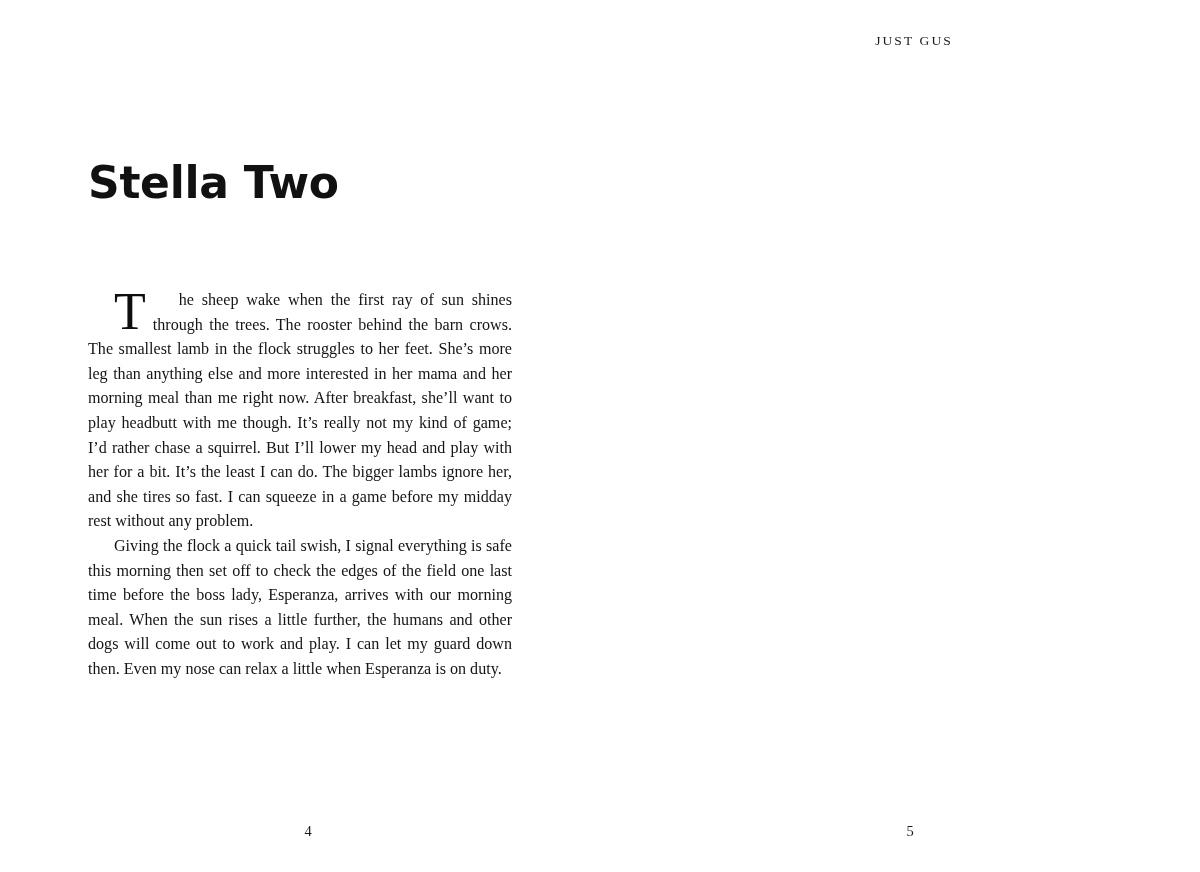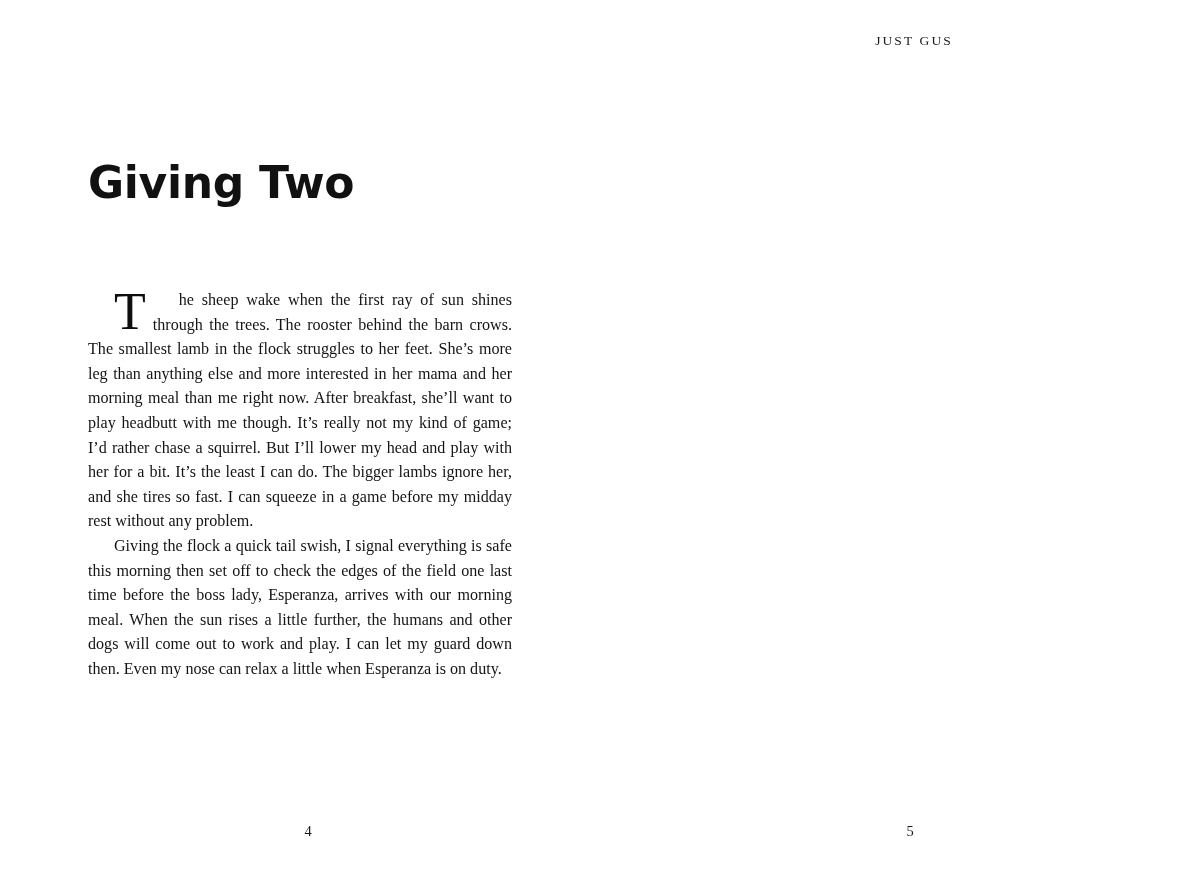--- a/index.html
+++ b/index.html
@@ -114,21 +114,21 @@
   .page-left  .folio { padding-left: 8px; }
   .page-right .folio { padding-left: 10px; }
 </style>
 </head>
 <body>
 
 <div class="spread">
 
   <div class="page page-left">
 
-    <h1 class="chapter-title">Giving Two</h1>
+    <h1 class="chapter-title">Stella Two</h1>
 
     <div class="col col-left">
 
       <p class="dropcap-para"><span class="dropcap">T</span><span>he sheep wake when the first ray of sun shines through the trees. The rooster behind the barn crows. The smallest lamb in the flock struggles to her feet. She’s more leg than anything else and more interested in her mama and her morning meal than me right now. After breakfast, she’ll want to play headbutt with me though. It’s really not my kind of game; I’d rather chase a squirrel. But I’ll lower my head and play with her for a bit. It’s the least I can do. The bigger lambs ignore her, and she tires so fast. I can squeeze in a game before my midday rest without any problem.</span></p>
 
       <p><span>Giving the flock a quick tail swish, I signal everything is safe this morning then set off to check the edges of the field one last time before the boss lady, Esperanza, arrives with our morning meal. When the sun rises a little further, the hu­mans and other dogs will come out to work and play. I can let my guard down then. Even my nose can relax a little when Esperanza is on duty.</span></p>
 
 
     </div>
 

